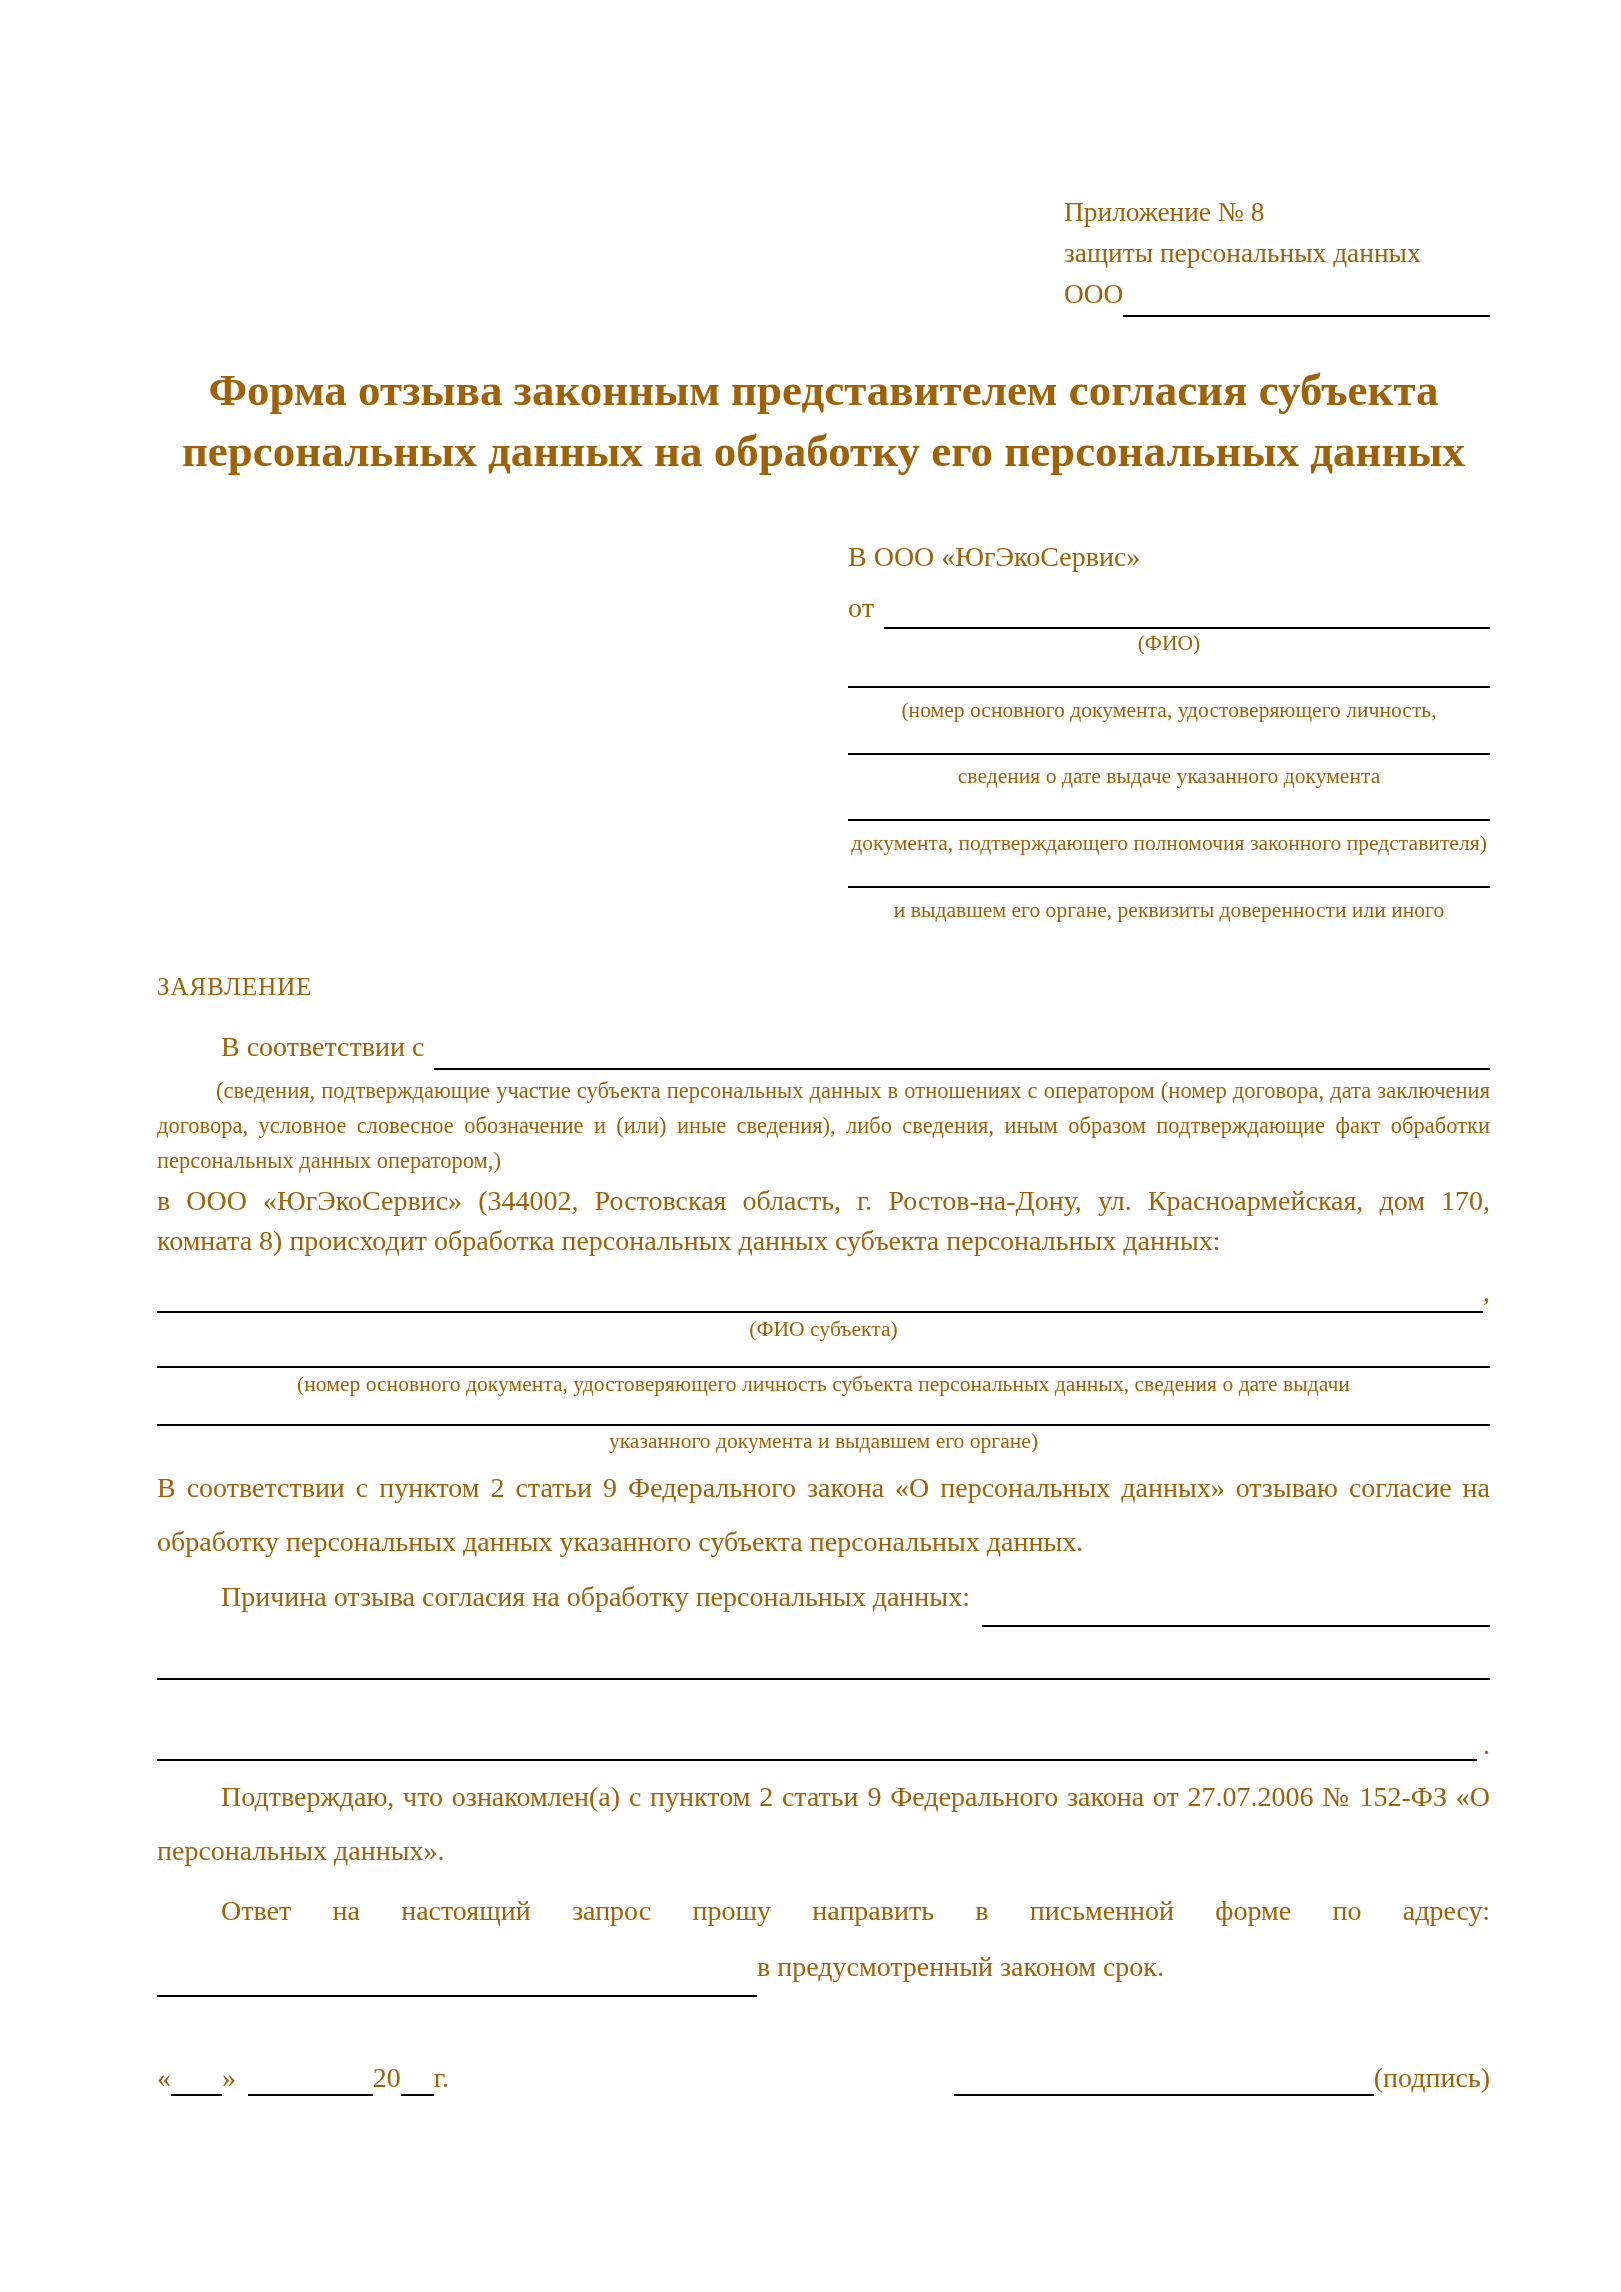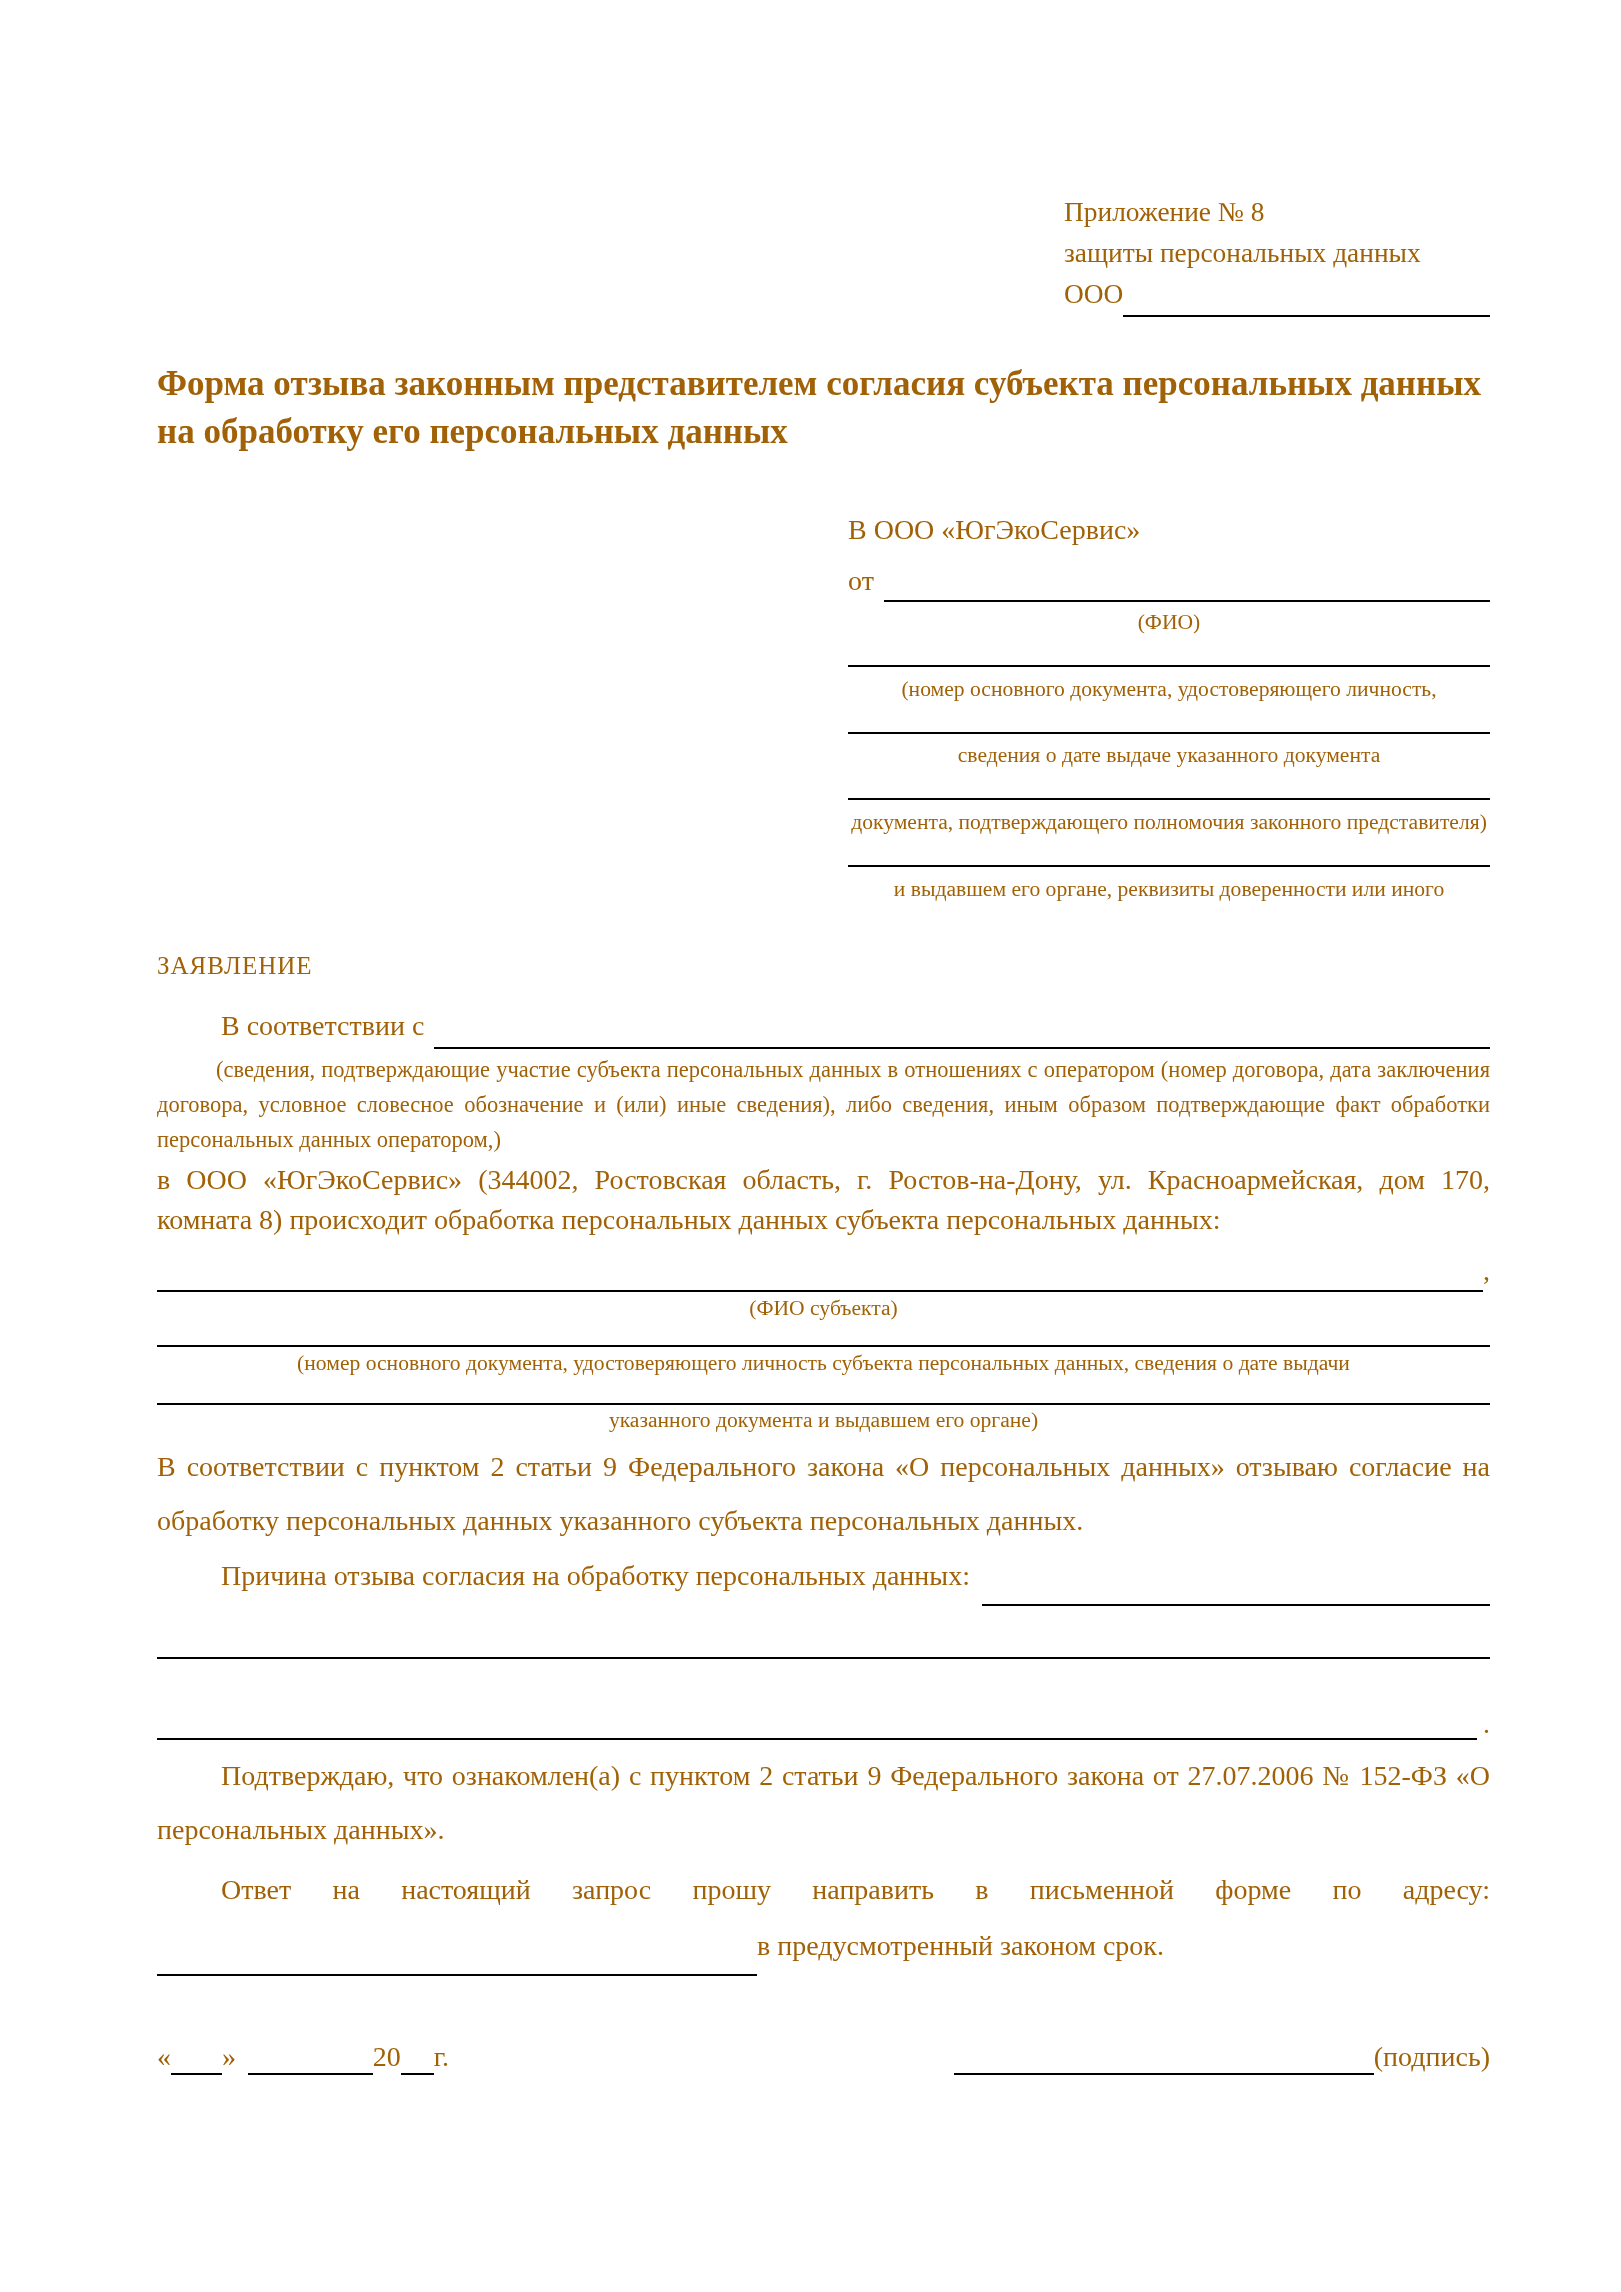--- a/index.html
+++ b/index.html
@@ -27,42 +27,42 @@
     margin-left: 907px;
     width: 426px;
     font-size: 27.4px;
     line-height: 1.5;
   }
   .appendix .ooo-row { display: flex; align-items: baseline; }
 
   
   .title {
     margin: 43px 0 0 0;
-    font-size: 35px;
+    font-size: 45px;
     font-weight: bold;
     line-height: 1.35;
-    text-align: left;
+    text-align: center;
   }
 
   
   .addressee {
     margin-top: 55px;
     margin-left: 691px;
     width: 642px;
     line-height: 1.4;
   }
   .from-row { display: flex; align-items: baseline; margin-top: 11.8px; text-align: center; }
   .from-row .label { margin-right: 9.8px; }
 
   .caption {
     font-size: 21.6px;
     line-height: 1.2;
     text-align: center;
   }
-  .addressee .caption { margin-top: 8px; }
+  .addressee .caption { margin-top: 2px; }
 
   .field { margin-top: 29px; }
   .field:first-of-type { margin-top: 35px; }
   .rule { height: 0; border-top: 2.9px solid #000; }
   .field .caption { margin-top: 9.8px; }
 
   
   .stmt-heading {
     margin-top: 49px;
     font-size: 25px;

